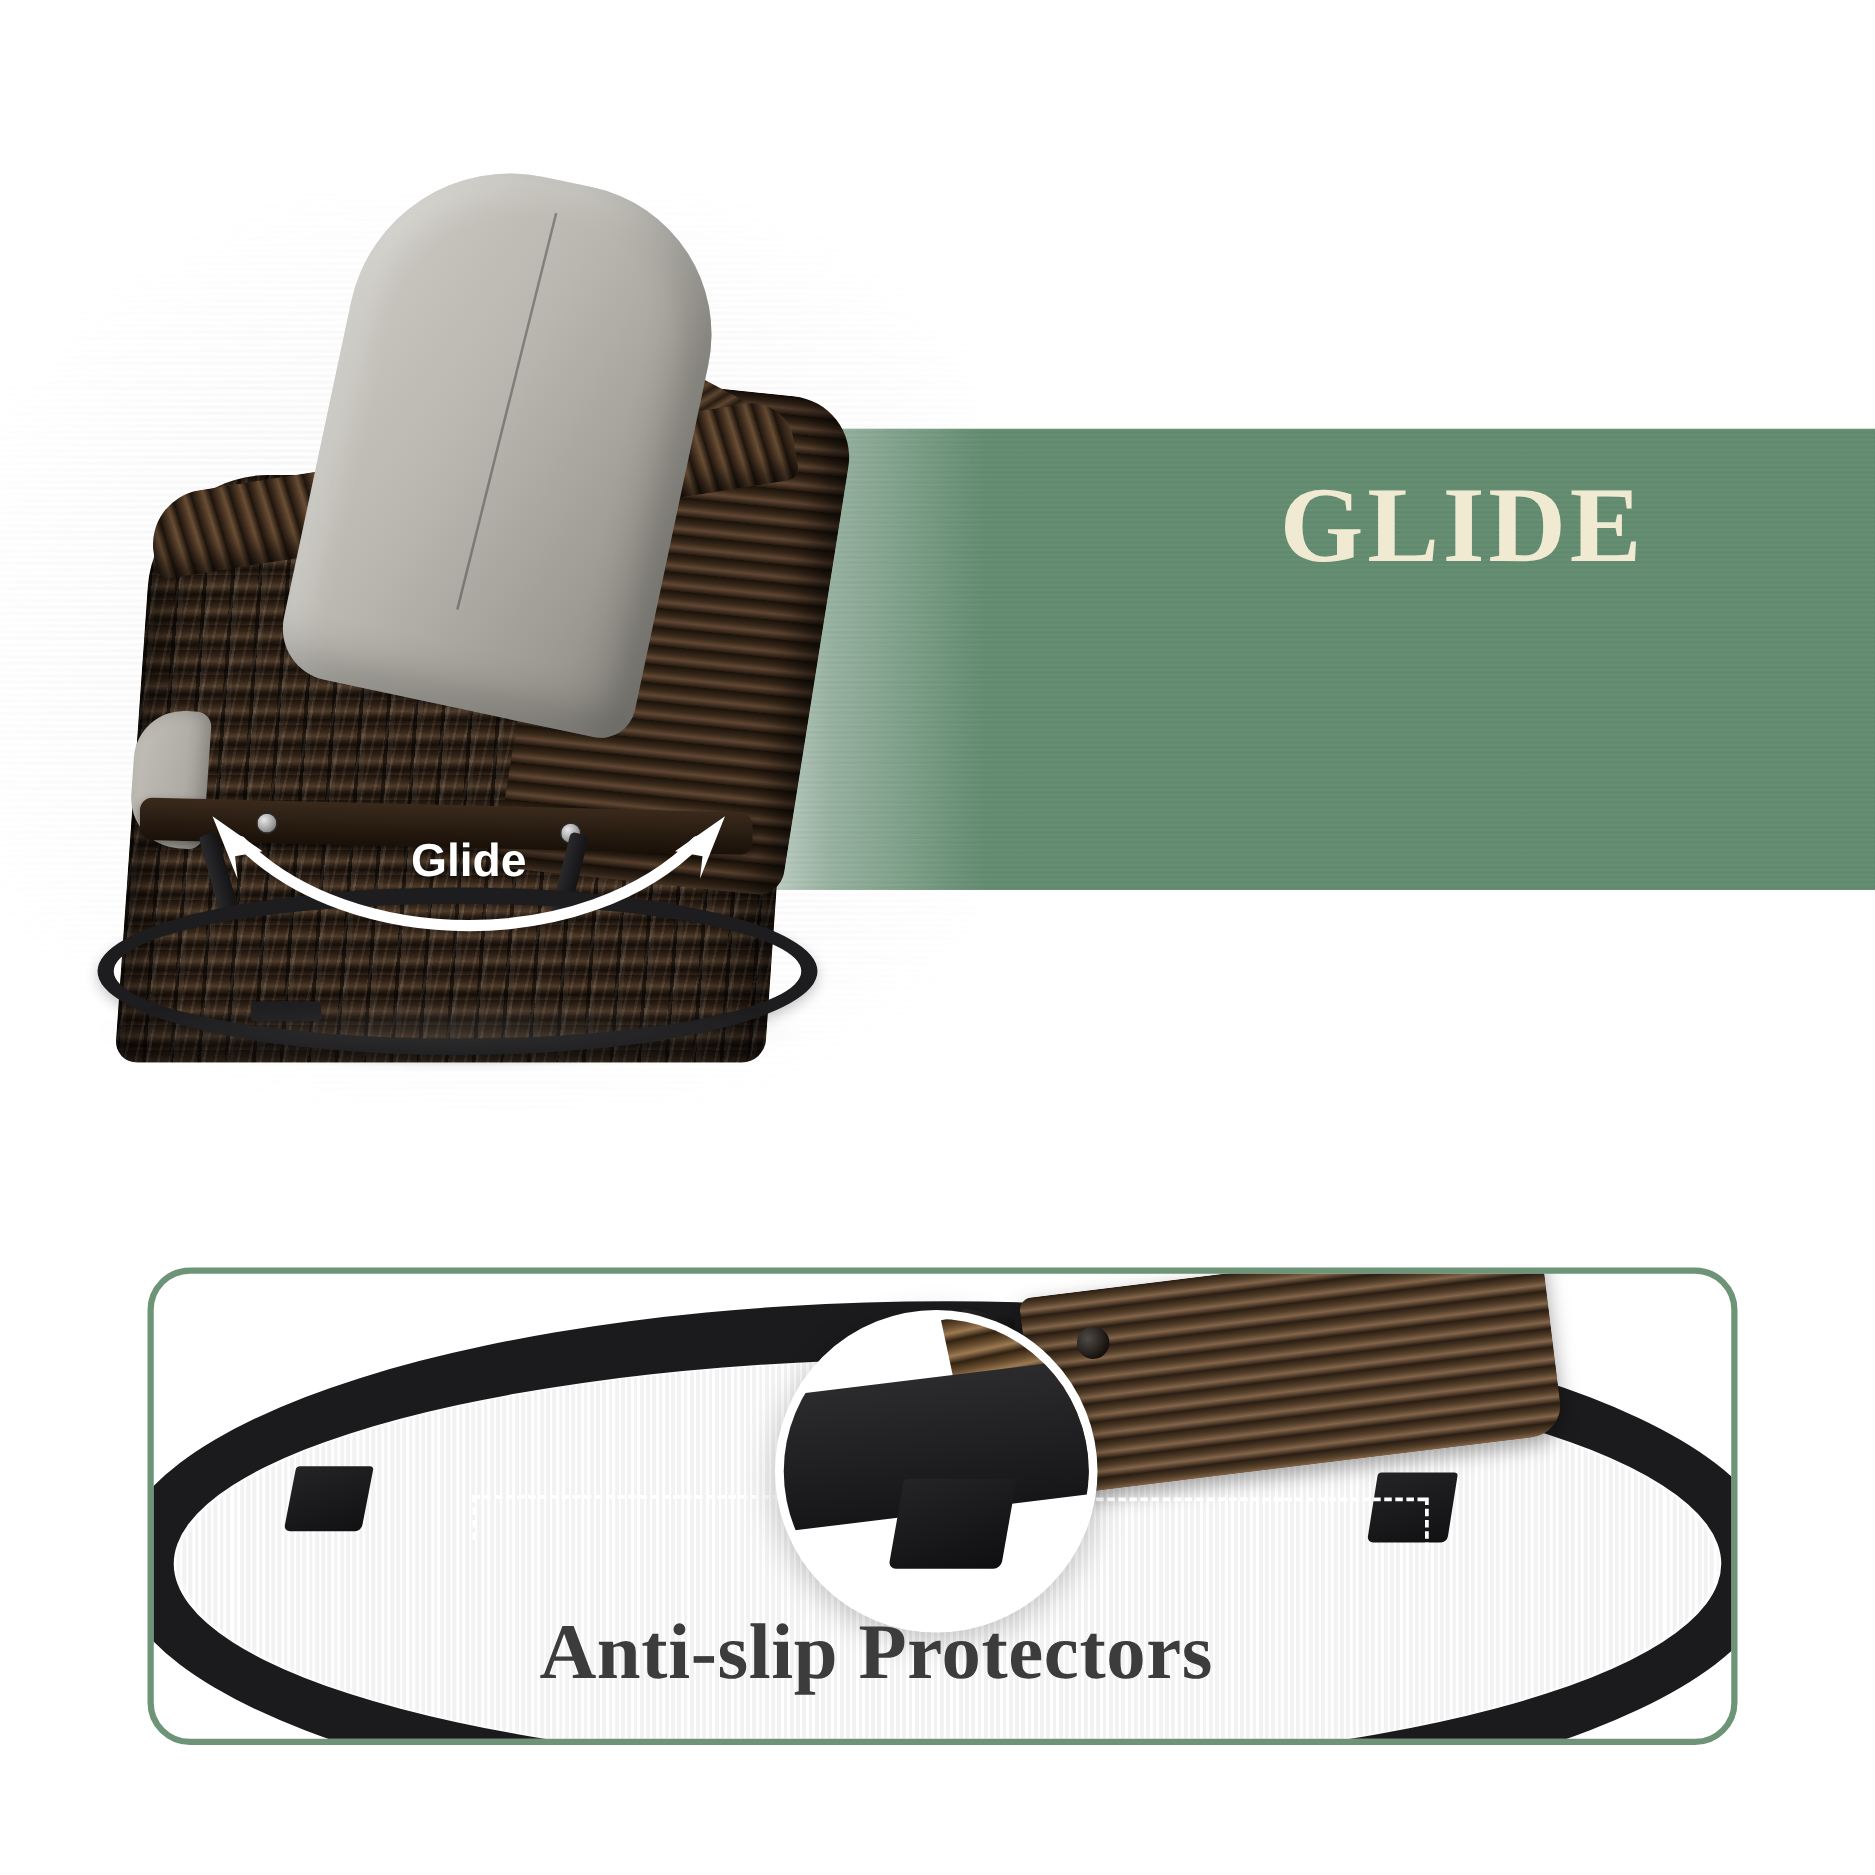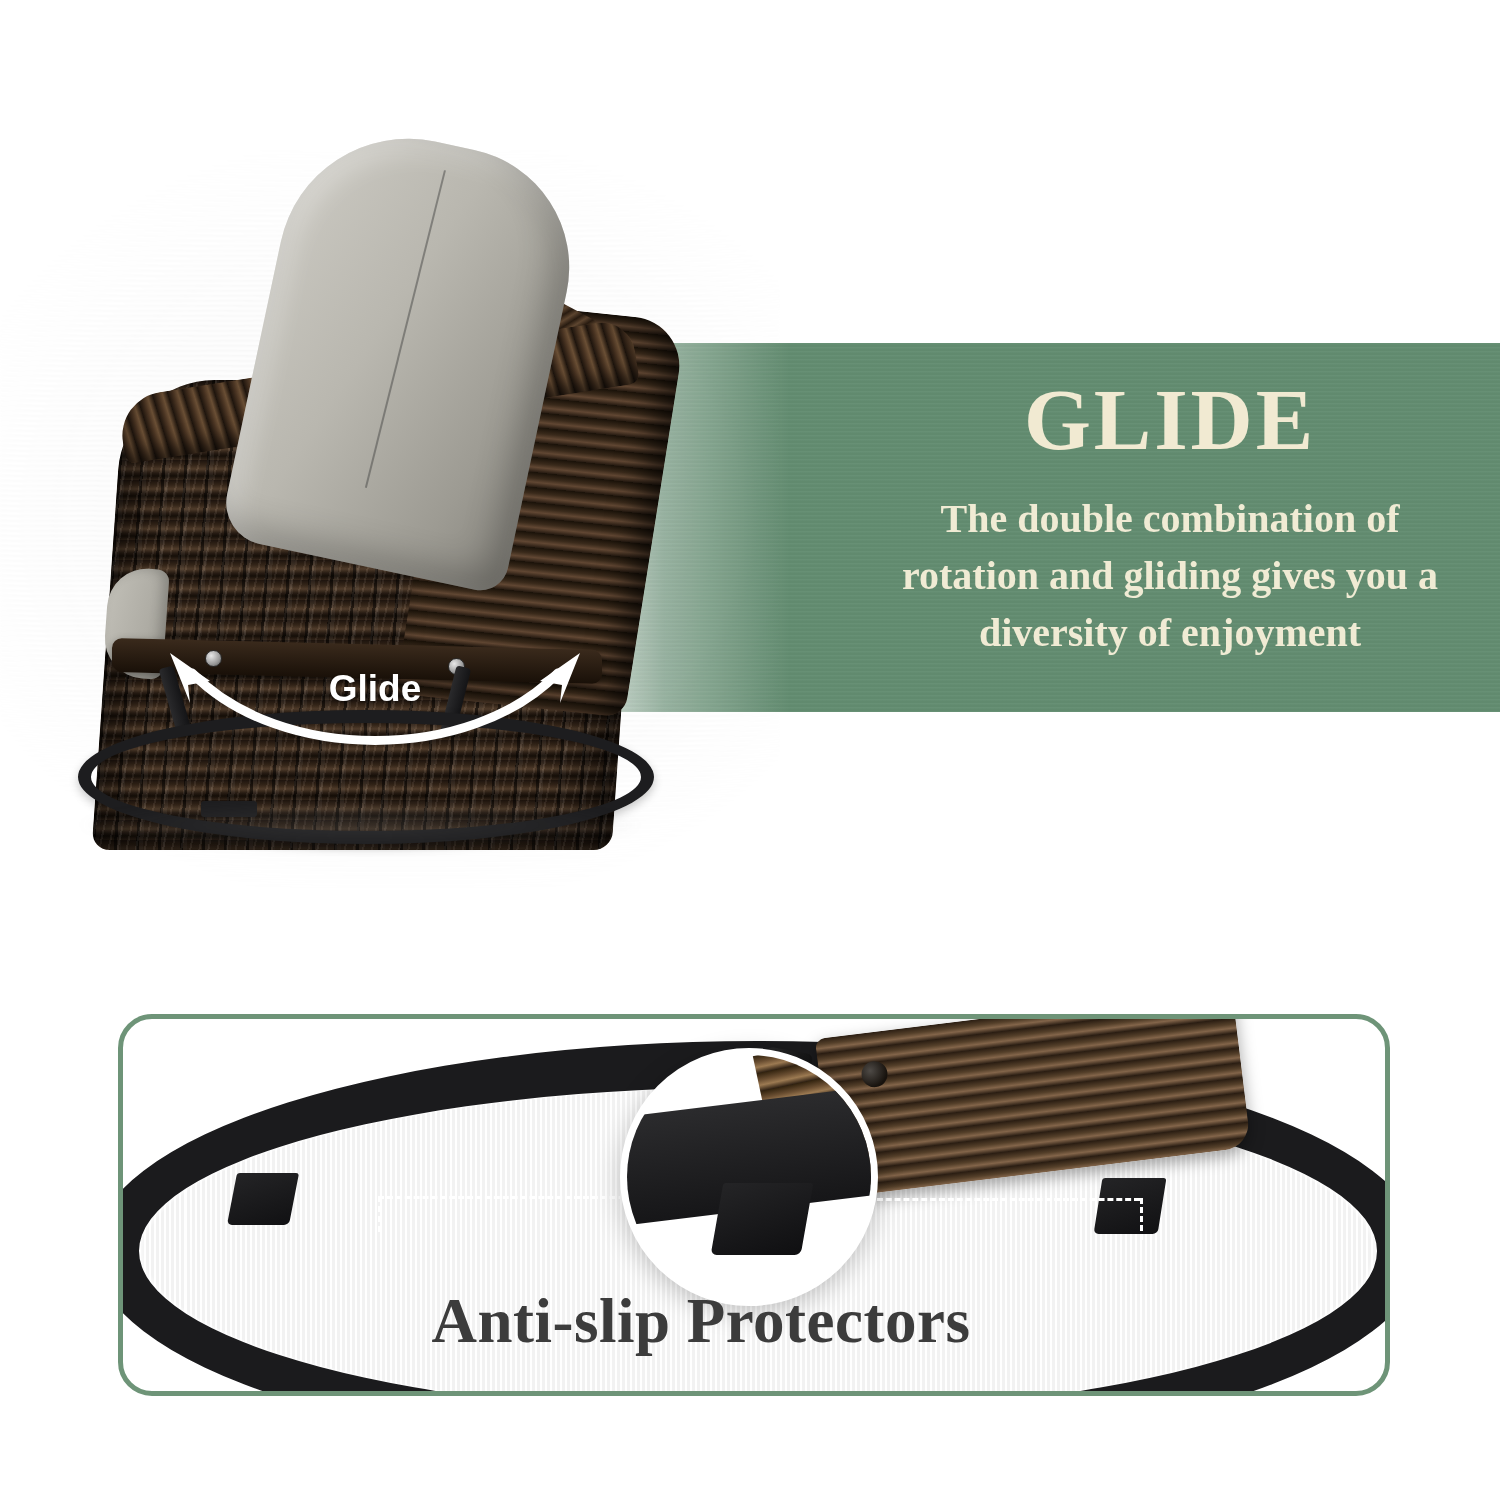--- a/index.html
+++ b/index.html
@@ -459,21 +459,20 @@
 </head>
 <body>
 
 <div id="canvas">
 
   <div class="top-section">
 
     <div class="green-panel">
       <div class="panel-text-wrap">
         <div class="glide-title">GLIDE</div>
-        <div class="glide-sub">The double combination of rotation and gliding gives you a diversity of enjoyment</div>
       </div>
     </div>
 
     <div class="chair-photo">
       <div class="motion-haze"></div>
       <div class="wicker-body"></div>
       <div class="wicker-back"></div>
       <div class="wicker-toprail"></div>
       <div class="wicker-arm"></div>
       <div class="cushion"></div>

